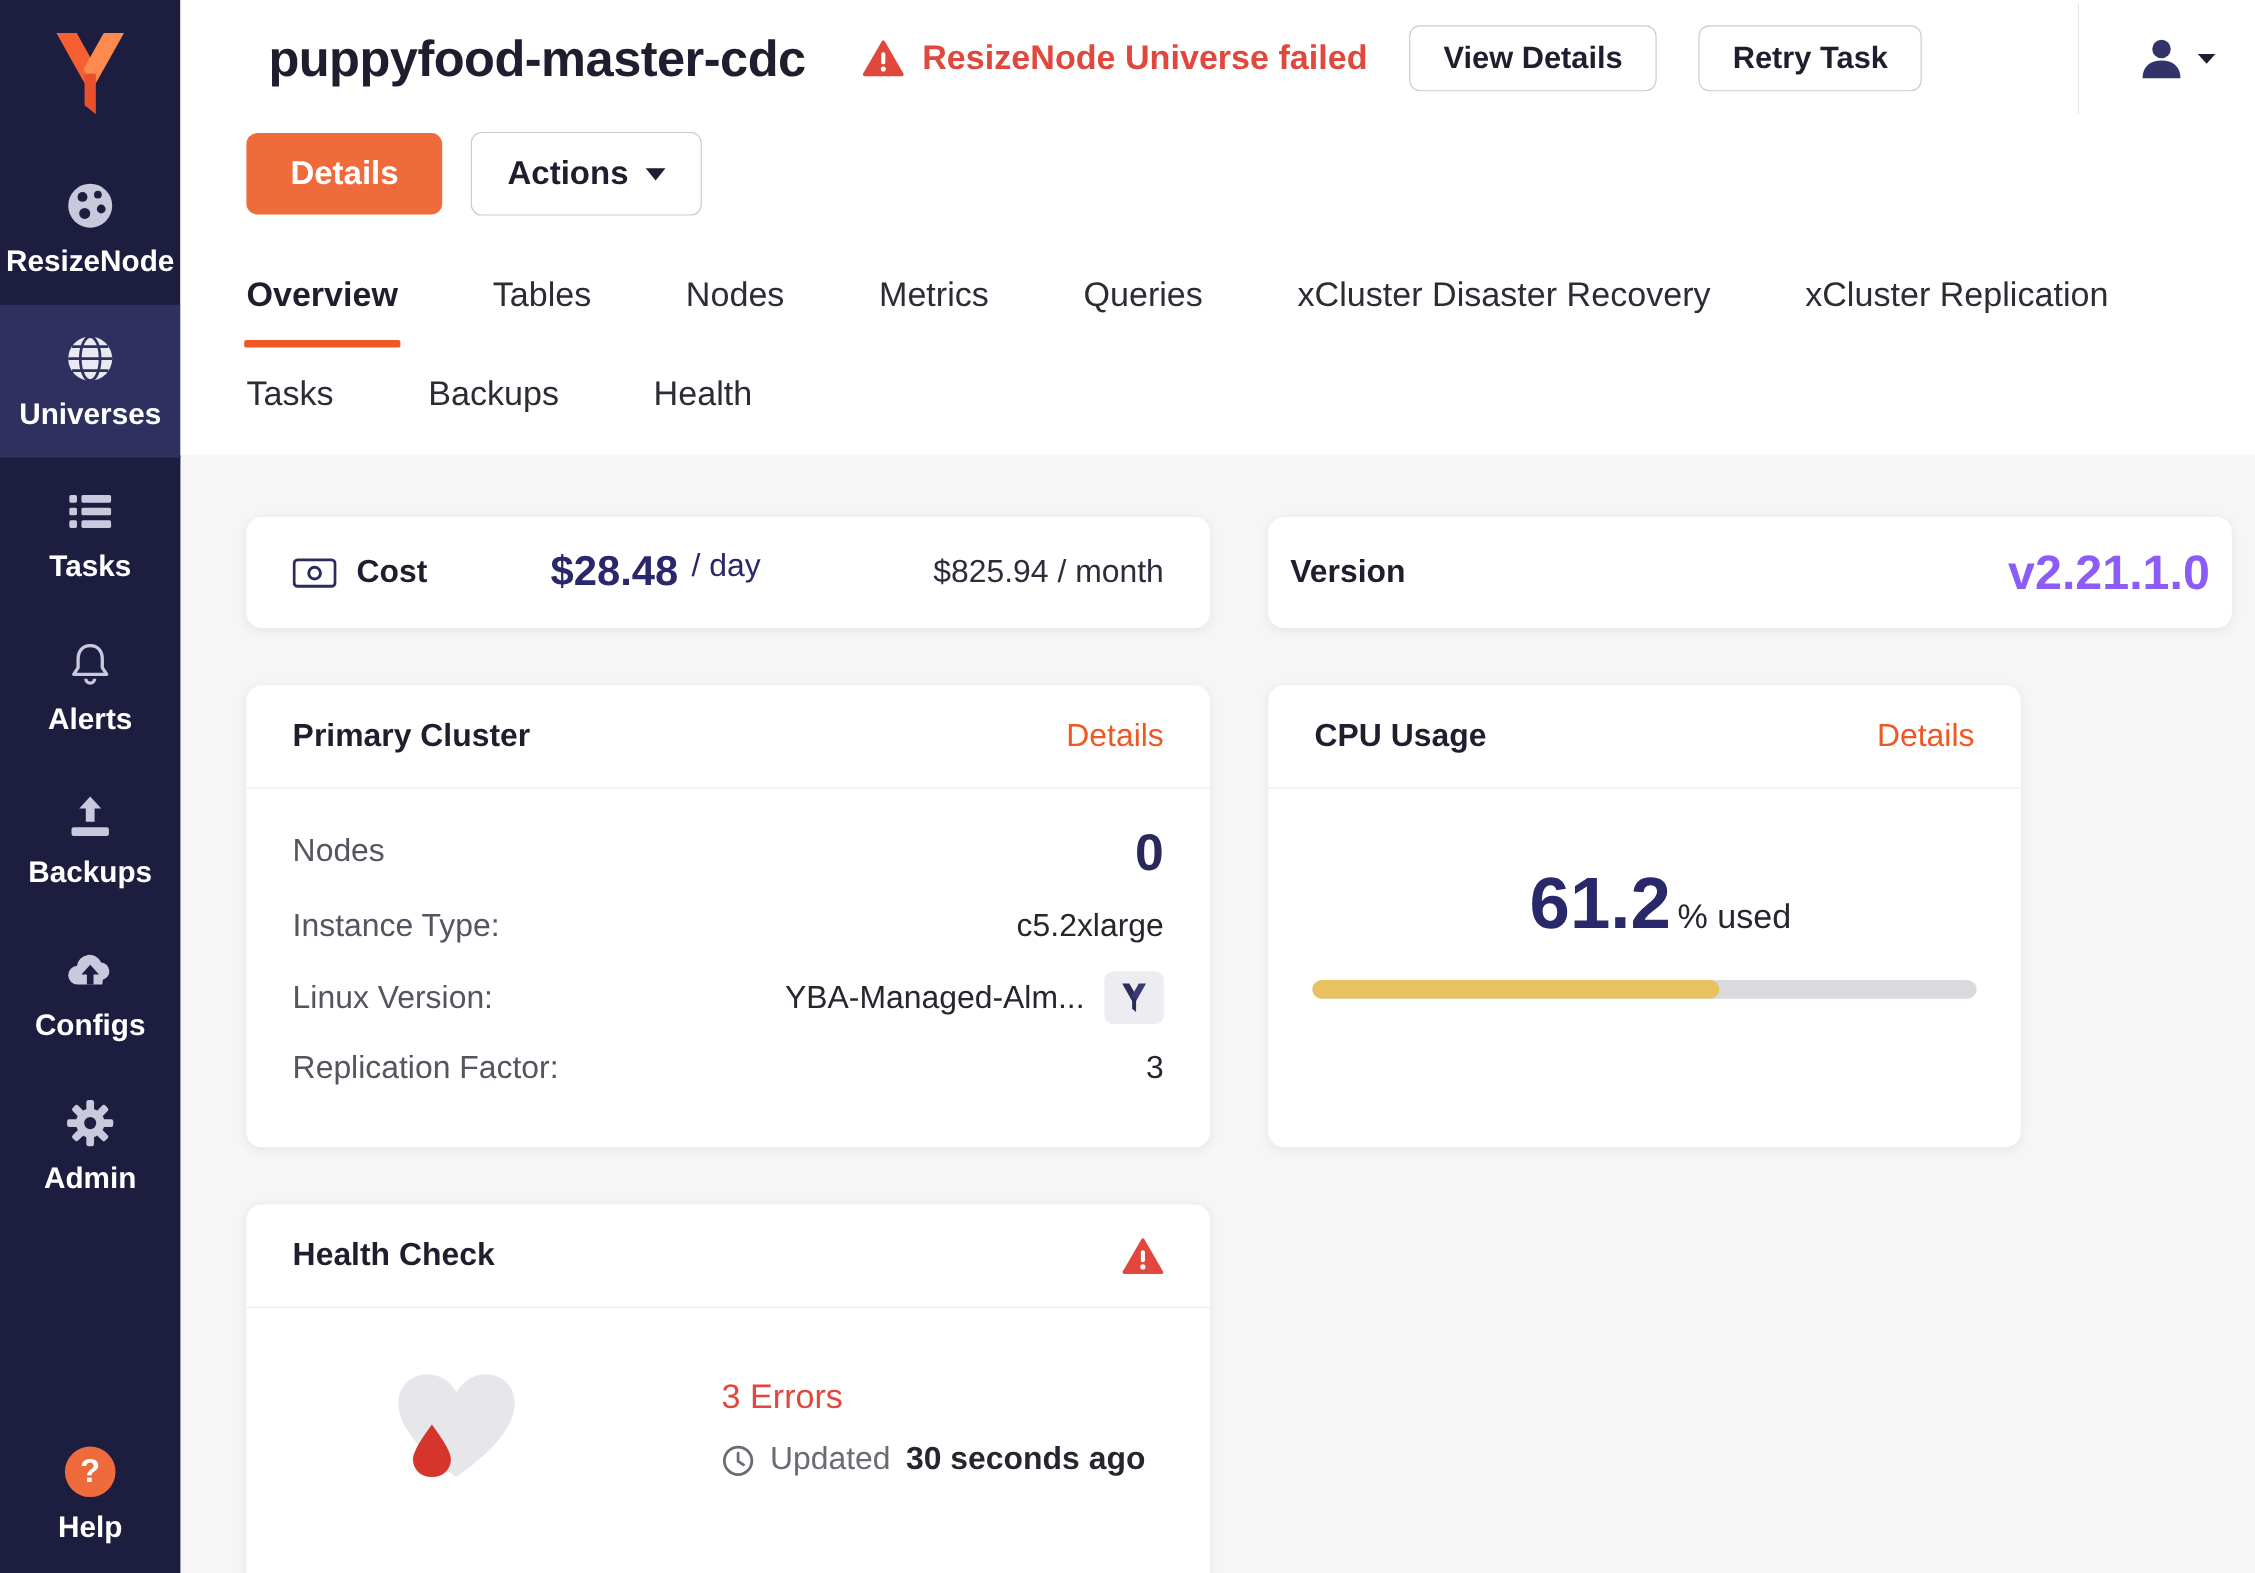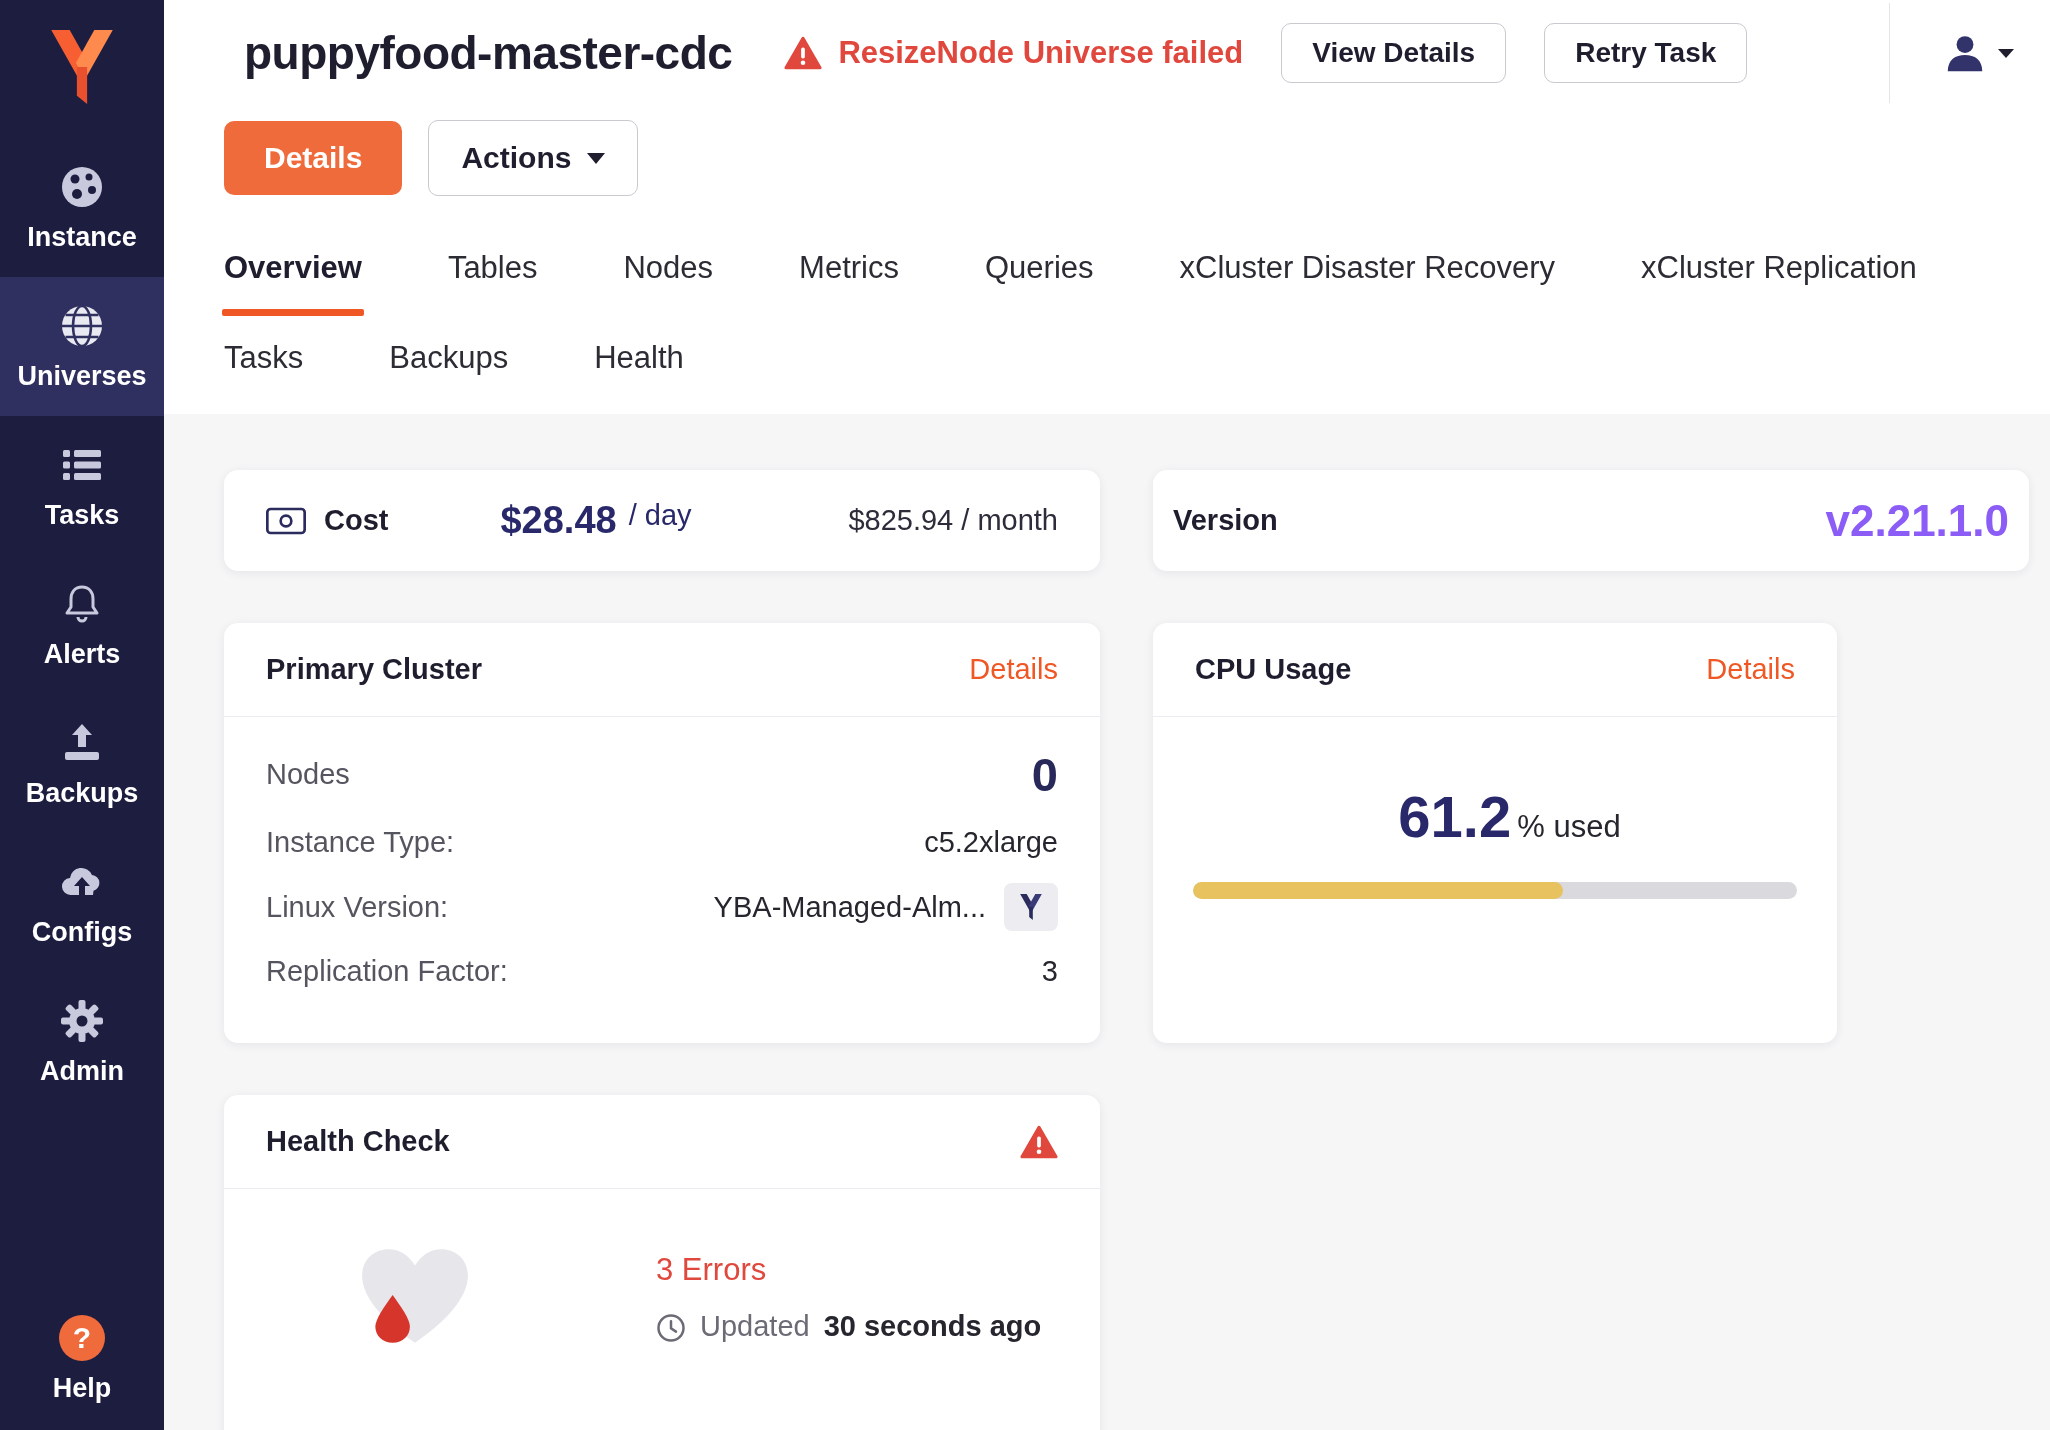--- a/index.html
+++ b/index.html
@@ -125,21 +125,21 @@
   .nodes-value { font-size:47px; font-weight:700; color:#28285a; }
   .linux-wrap { display:flex; align-items:center; gap:18px; }
   .mini-logo-btn {
     width:54px; height:48px; background:#ececf1; border-radius:8px;
     display:flex; align-items:center; justify-content:center; cursor:pointer; border:none;
   }
 
   .cpu-card { width:684px; height:420px; display:flex; flex-direction:column; }
   .cpu-body { display:flex; flex-direction:column; align-items:center; padding:66px 40px 0; align-self:stretch; }
   .cpu-number-row { display:flex; align-items:baseline; }
-  .cpu-percent { font-size:58px; font-weight:700; color:#28286b;margin-left:29px; }
+  .cpu-percent { font-size:66px; font-weight:700; color:#28286b;margin-left:29px; }
   .cpu-suffix { font-size:31px; color:#26262e; margin-left:6px; }
   .progress-track {
     width:100%; height:17px; background:#d9d9de; border-radius:9px;
     margin-top:32px; overflow:hidden; cursor:default;
   }
   .progress-fill { height:100%; background:#e7c25e; border-radius:9px; width:0; }
 
   .health-card { width:876px; height:430px; }
   .health-body { display:flex; align-items:center; padding:52px 42px 0 130px; }
   .heart-icon { width:122px; height:112px; }
@@ -162,21 +162,21 @@
   </div>
 
   <div class="nav-item">
     <svg class="nav-icon" viewBox="0 0 46 46">
       <circle cx="23" cy="23" r="20" fill="#c9c9de"></circle>
       <circle cx="16" cy="15" r="4.5" fill="#1d1d40"></circle>
       <circle cx="30" cy="13" r="3.5" fill="#1d1d40"></circle>
       <circle cx="33" cy="26" r="4" fill="#1d1d40"></circle>
       <circle cx="18" cy="30" r="5" fill="#1d1d40"></circle>
     </svg>
-    <span class="nav-label">Instance</span>
+    <span class="nav-label">ResizeNode</span>
   </div>
 
   <div class="nav-item active">
     <svg class="nav-icon" viewBox="0 0 46 46">
       <circle cx="23" cy="23" r="20" fill="#e9e9f2"></circle>
       <ellipse cx="23" cy="23" rx="9" ry="20" fill="none" stroke="#303060" stroke-width="2.5"></ellipse>
       <path d="M3 23 h40 M6.5 12 h33 M6.5 34 h33" stroke="#303060" stroke-width="2.5" fill="none"></path>
     </svg>
     <span class="nav-label">Universes</span>
   </div>

